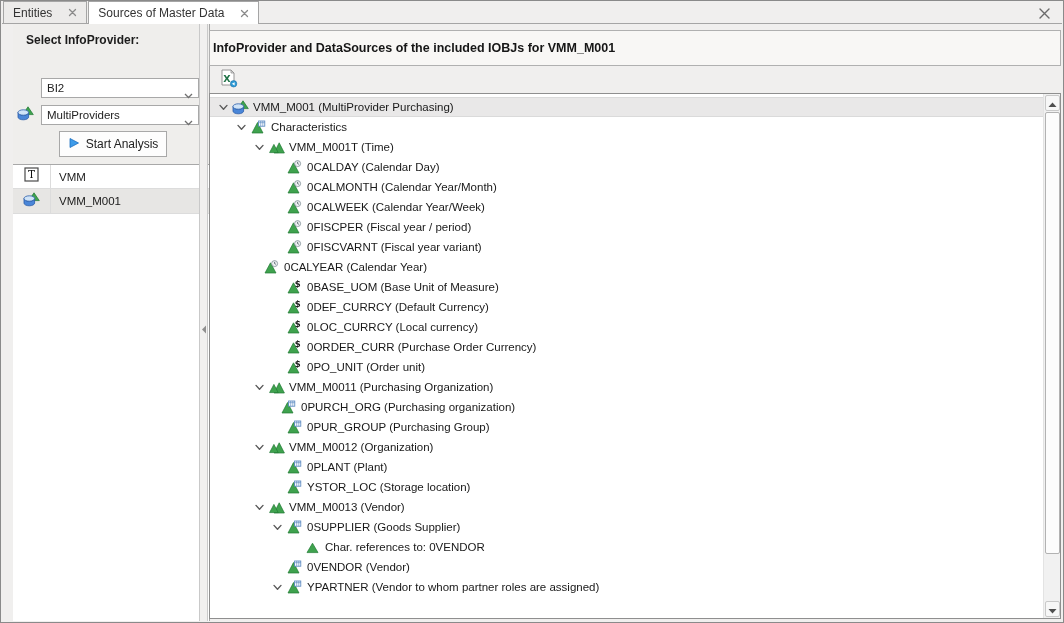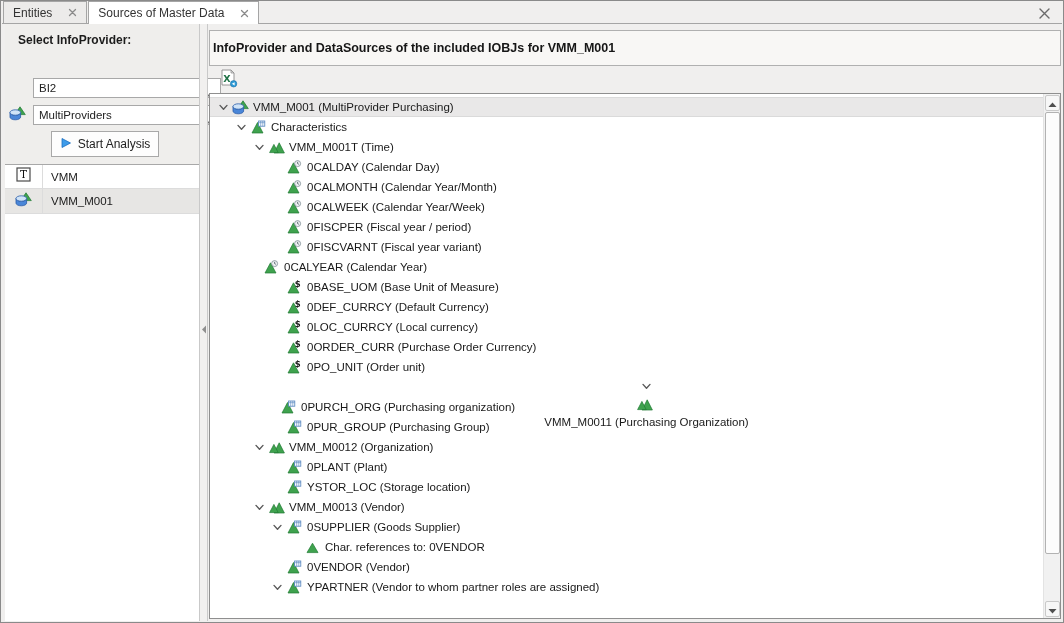--- a/index.html
+++ b/index.html
@@ -17,24 +17,24 @@
   .tabbar { position:absolute; left:1px; top:1px; right:1px; height:22px;
             background:#f0efee; border-bottom:1px solid #a5a5a5; display:flex; align-items:flex-end; }
   .tab { display:inline-flex; align-items:center; gap:16px; height:22px; padding:0 9px;
          border:1px solid #a5a5a5; border-bottom:none; background:#ecebea;
          font-size:12px; color:#333; position:relative; cursor:default; margin-left:1px; }
   .tab.active { background:#ffffff; height:23px; margin-bottom:-1px; z-index:2; }
   .tab .closeicon svg { display:block; }
   .window-close { position:absolute; right:10px; top:4px; width:14px; height:14px; }
 
   
-  .sidebar { position:absolute; left:4px; top:23px; width:197px; bottom:1px;
+  .sidebar { position:absolute; left:12px; top:23px; width:197px; bottom:1px;
              background:#efeeec; border-right:1px solid #a5a5a5; }
   .sidebar-header { margin:9px 0 0 13px; font-size:12px; font-weight:bold; color:#1c1c1c; }
-  .combo { position:absolute; left:28px; width:188px; height:20px; background:#fff;
+  .combo { position:absolute; left:28px; width:158px; height:20px; background:#fff;
            border:1px solid #a8a8a8; font-size:11.5px; line-height:18px; padding-left:5px;
            color:#222; cursor:default; }
   .combo .caret { position:absolute; right:5px; top:7px; }
   .combo-system { top:54px; }
   .combo-type { top:81px; }
   .combo-type-icon { position:absolute; left:4px; top:82px; }
   .start-btn { position:absolute; left:46px; top:107px; width:108px; height:26px;
                background:#fdfdfd; border:1px solid #a8a8a8; display:flex; align-items:center;
                justify-content:center; gap:6px; font-size:12px; color:#222; cursor:default; }
   .side-table { position:absolute; left:0; right:0; top:140px; bottom:0; background:#fff;
@@ -331,21 +331,21 @@
         <div class="tree-row" style="padding-left: 58px;">
           <span class="chev"></span>
           <span class="tree-icon">
             <svg width="15" height="14" viewBox="0 0 15 14">
               <polygon points="1,13 6.5,2.8 12,13" fill="#3fa24e" stroke="#1f7a33" stroke-width="0.7"></polygon>
               <text x="10.7" y="7.2" font-size="8.5" font-weight="bold" text-anchor="middle" fill="#1c1c1c" font-family="DejaVu Sans, sans-serif">$</text>
             </svg>
           </span>
           <span class="tree-label">0PO_UNIT (Order unit)</span>
         </div>
-        <div class="tree-row" style="padding-left: 40px; flex-direction: column;">
+        <div class="tree-row" style="padding-left: 40px;">
           <span class="chev">
             <svg width="11" height="11" viewBox="0 0 11 11">
               <polyline points="2,3.4 5.5,7.2 9,3.4" fill="none" stroke="#5a5a5a" stroke-width="1.4" stroke-linecap="round" stroke-linejoin="round"></polyline>
             </svg>
           </span>
           <span class="tree-icon">
             <svg width="16" height="14" viewBox="0 0 16 14">
               <polygon points="5,13 10.2,2.8 15.4,13" fill="#3fa24e" stroke="#1f7a33" stroke-width="0.7"></polygon>
               <polygon points="0.6,12.6 4.9,4.4 9.2,12.6" fill="#3fa24e" stroke="#1f7a33" stroke-width="0.7"></polygon>
             </svg>

